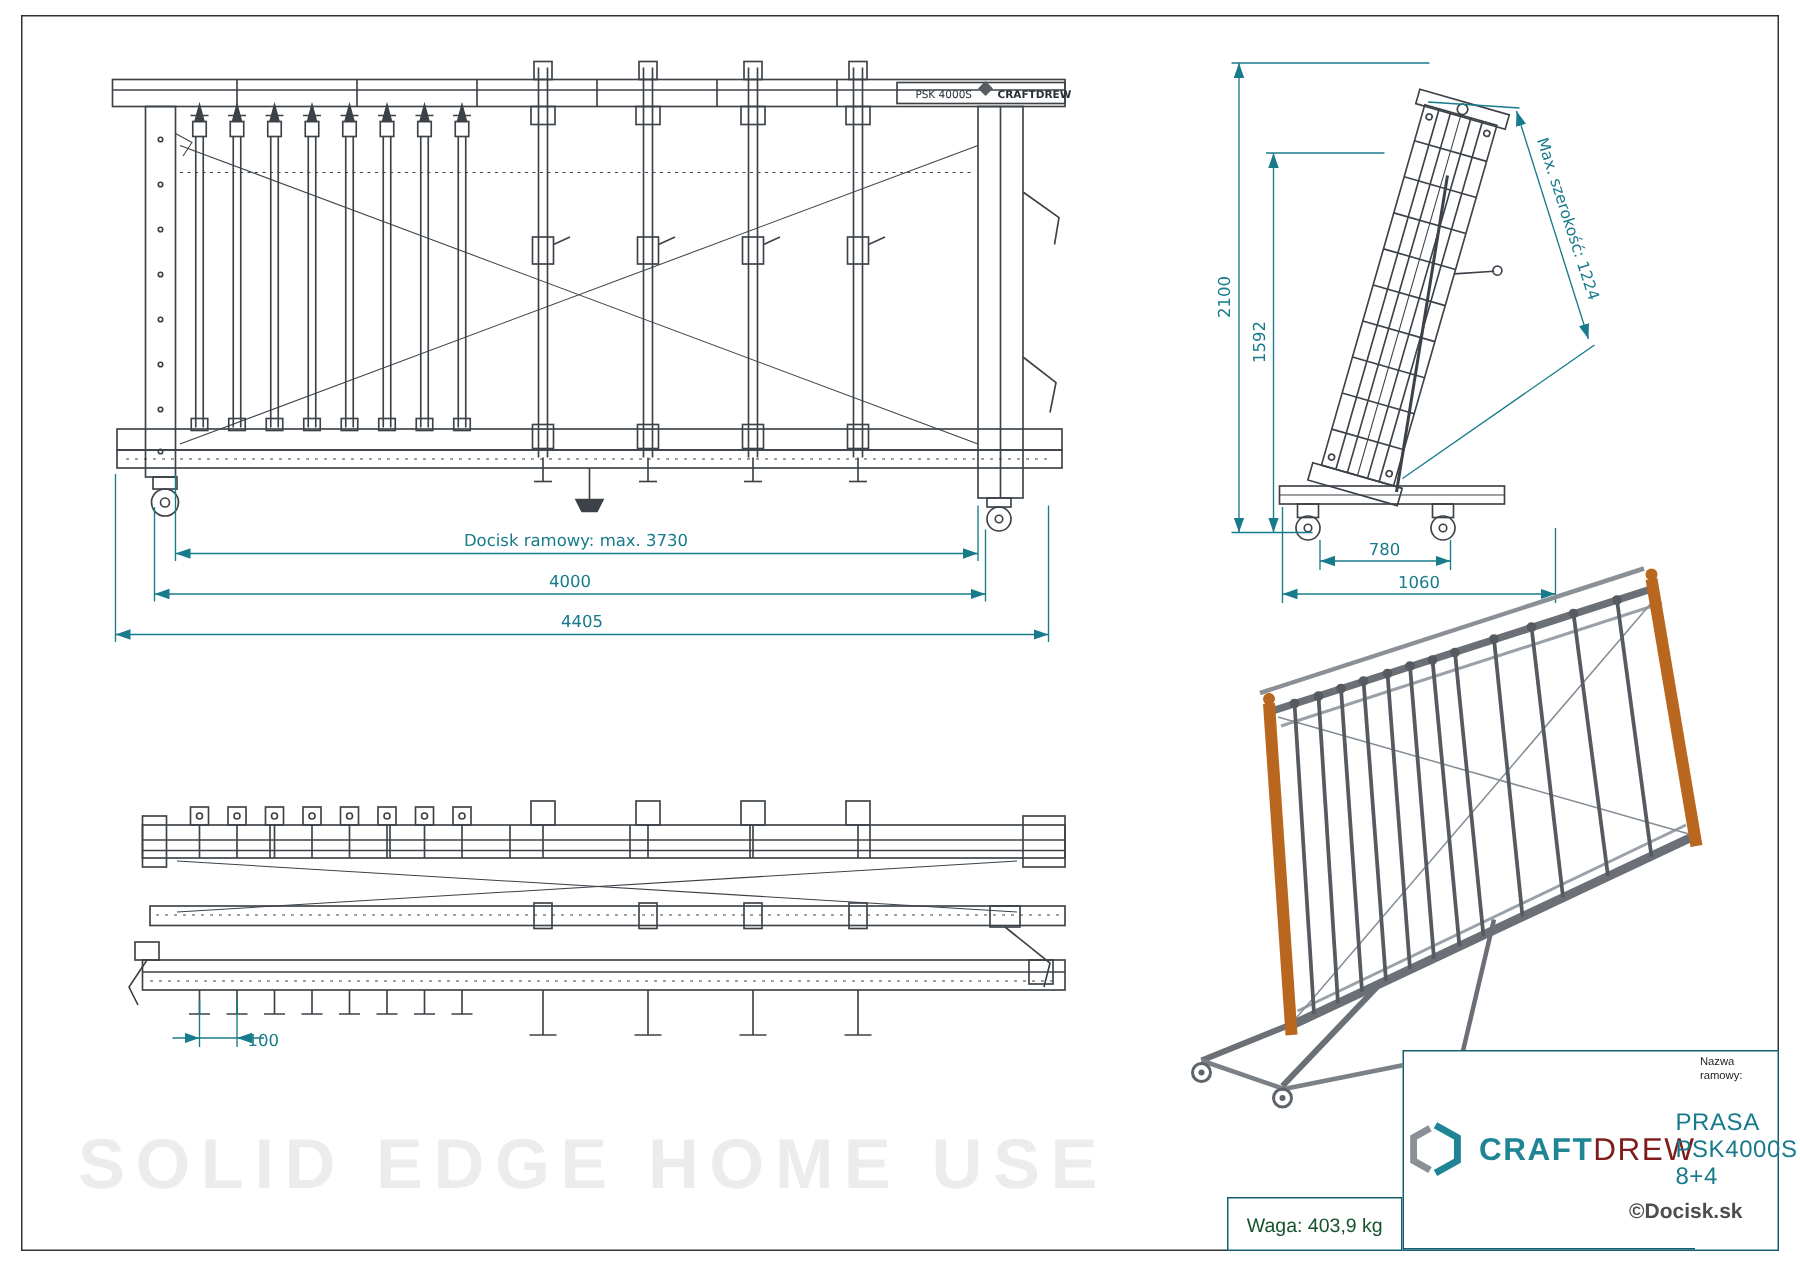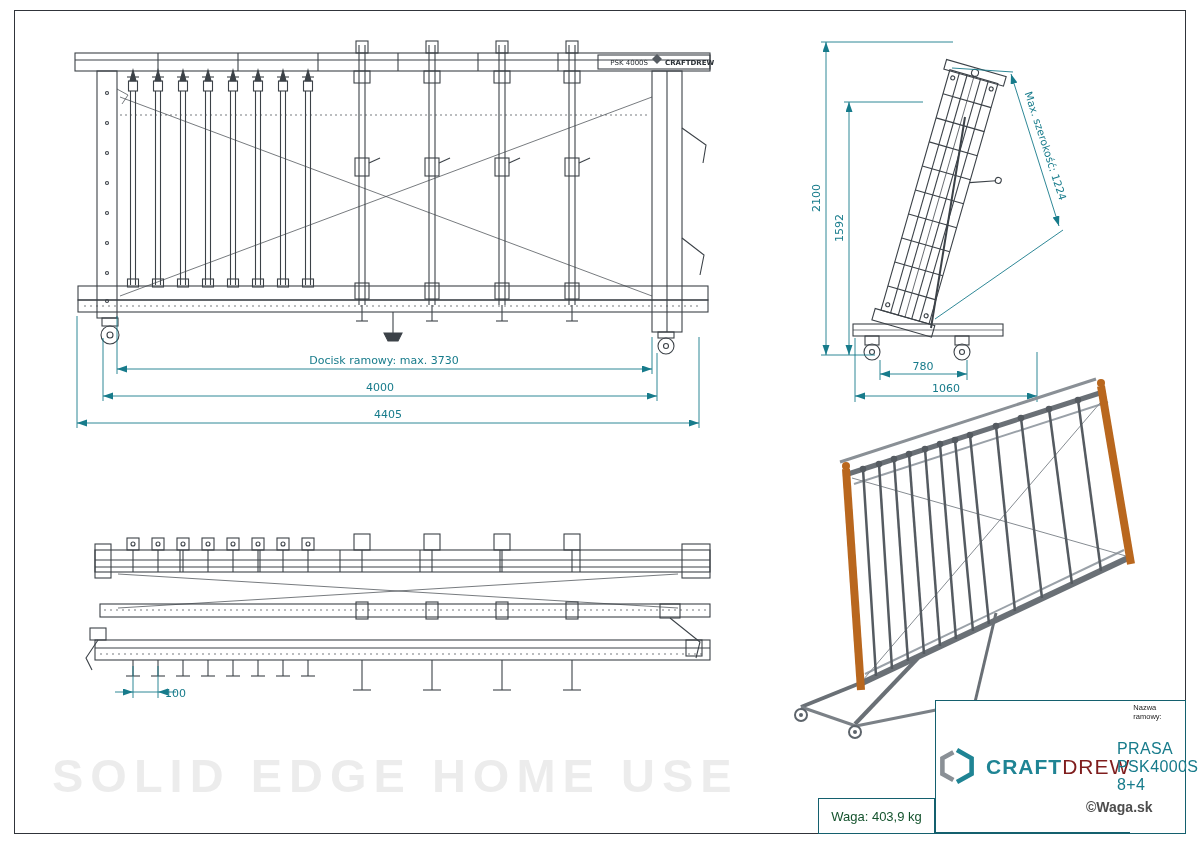--- a/index.html
+++ b/index.html
@@ -377,13 +377,13 @@
   </div>
   <div class="tb-row last">
     <div class="tb-label">Nazwa ramowy:</div>
     <div class="tb-value nazwa">PRASA PSK4000S 8+4</div>
   </div>
 </div>
 
 <div class="waga">Waga: 403,9 kg</div>
 
 <div class="watermark">SOLID EDGE HOME USE</div>
-<div class="credit">©Waga.sk</div>
+<div class="credit">©Docisk.sk</div>
 
 </body></html>

